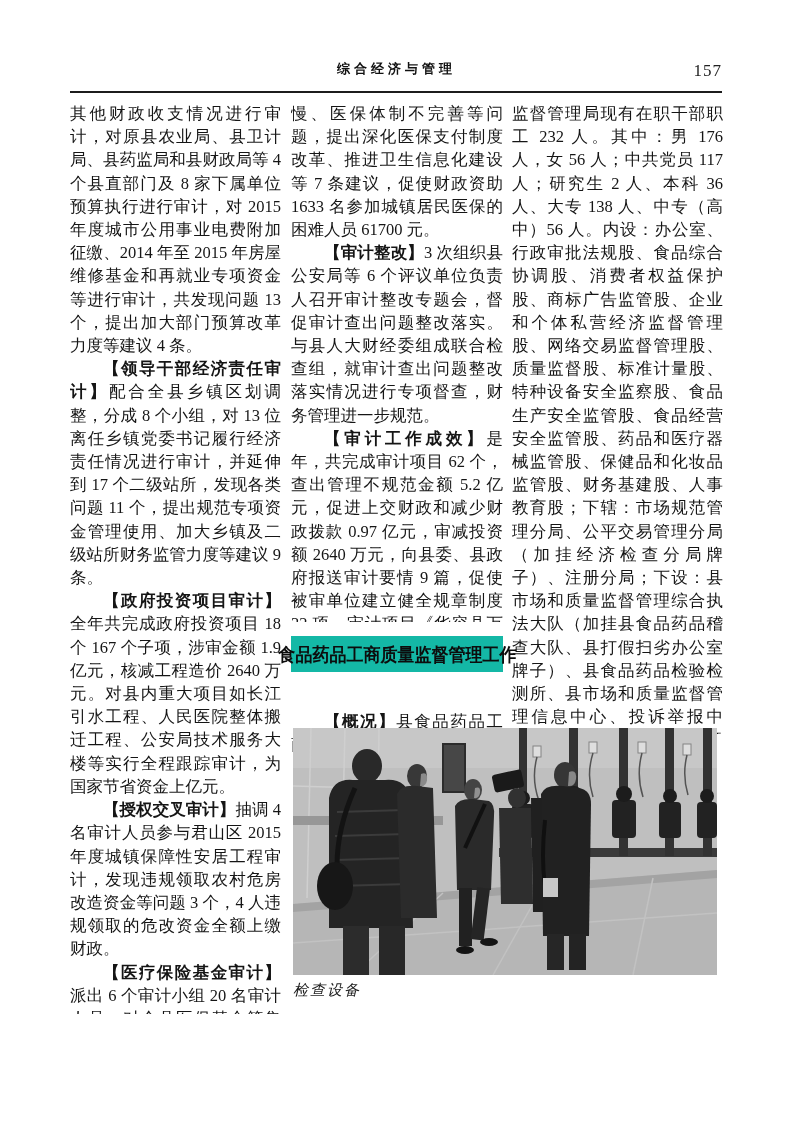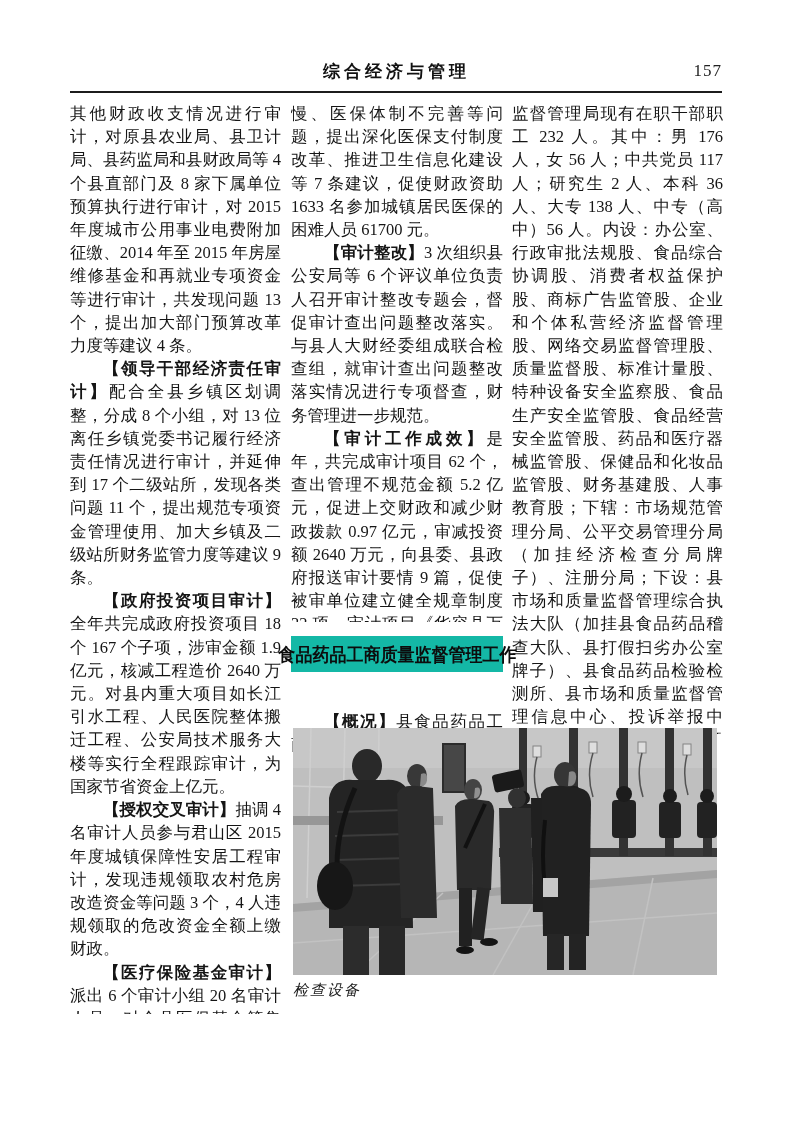--- a/index.html
+++ b/index.html
@@ -3,21 +3,21 @@
 <meta charset="utf-8">
 <style>
   html,body{margin:0;padding:0;background:#ffffff;}
   body{width:793px;height:1122px;position:relative;overflow:hidden;
        font-family:"Liberation Serif","DejaVu Serif",serif;color:#161616;}
   .page{position:absolute;left:0;top:0;width:793px;height:1122px;background:#fff;}
 
   
   .running-title{position:absolute;left:0;top:60px;width:793px;text-align:center;
       font-family:"Liberation Sans","DejaVu Sans",sans-serif;font-weight:bold;
-      font-size:17px;letter-spacing:4px;color:#111;}
+      font-size:13px;letter-spacing:4px;color:#111;}
   .page-number{position:absolute;left:660px;top:61px;width:62px;text-align:right;
       font-size:17px;color:#222;letter-spacing:1px;}
   .head-rule{position:absolute;left:70px;top:91px;width:652px;height:2px;background:#1c1c1c;}
 
   
   .col{position:absolute;top:102px;width:211px;font-size:16.5px;line-height:23.2px;
        text-align:justify;text-justify:inter-ideograph;color:#151515;overflow:hidden;}
   .col-left{left:70px;height:912px;}
   .col-middle{left:291px;width:212px;height:520px;}
   .col-right{left:512px;height:632px;}

